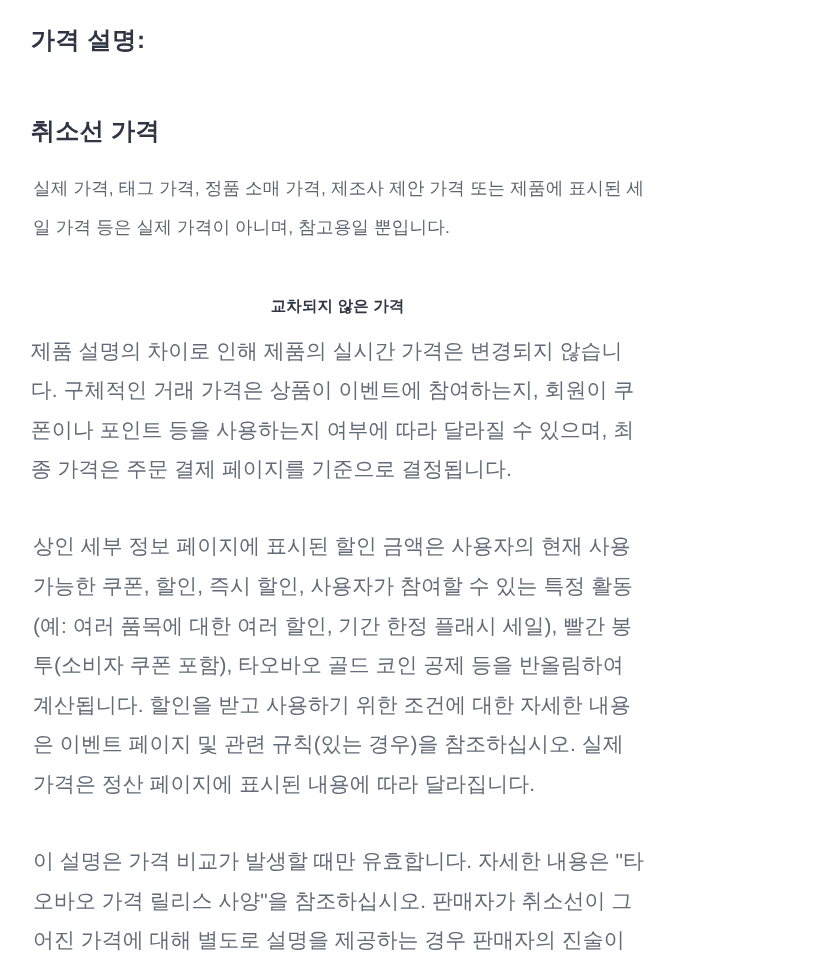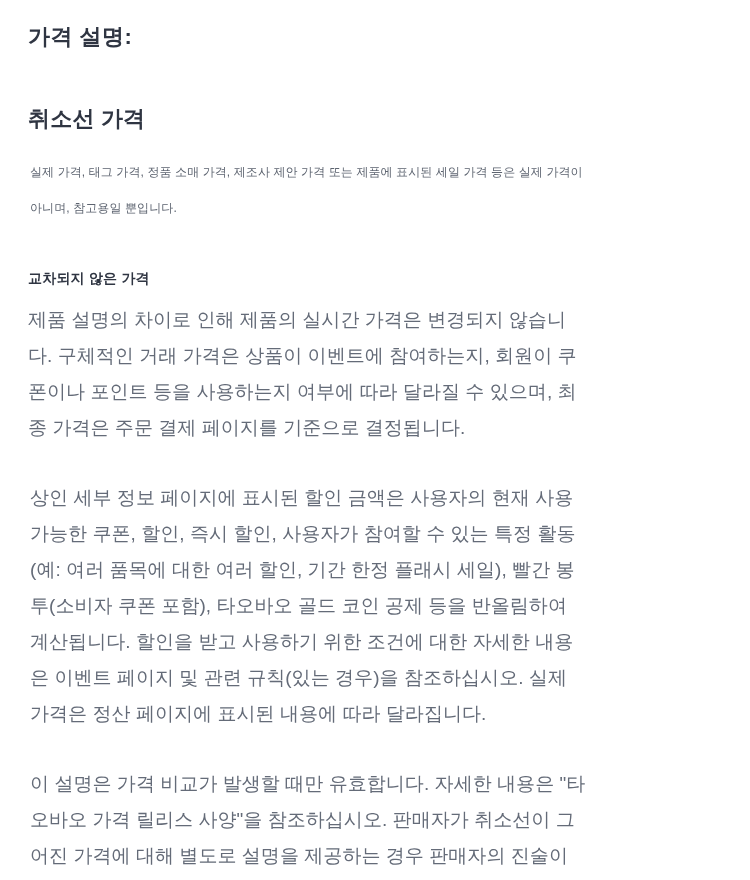--- a/index.html
+++ b/index.html
@@ -32,33 +32,34 @@
     margin-bottom: 6px;
   }
   .section-heading-lg {
     font-size: 22px;
     font-weight: bold;
     color: #2f3542;
     margin: 0 0 20px 2px;
     letter-spacing: 0.2px;
   }
   .lead-paragraph {
-    font-size: 12px;
+    font-size: 16px;
     line-height: 36px;
     color: #5d6470;
     margin: 0 0 44px 4px;
     font-weight: 500;
     letter-spacing: 0.1px;
   }
   .section-heading-sm {
     font-size: 14px;
     font-weight: bold;
     color: #2f3542;
     margin: 0 0 14px 2px;
     letter-spacing: 0.2px;
+    text-align: center;
   }
   .body-paragraph {
     font-size: 19px;
     line-height: 36px;
     color: #646b78;
     margin: 0 0 34px 2px;
     letter-spacing: 0.05px;
   }
   .body-paragraph.indent {
     margin-left: 4px;

